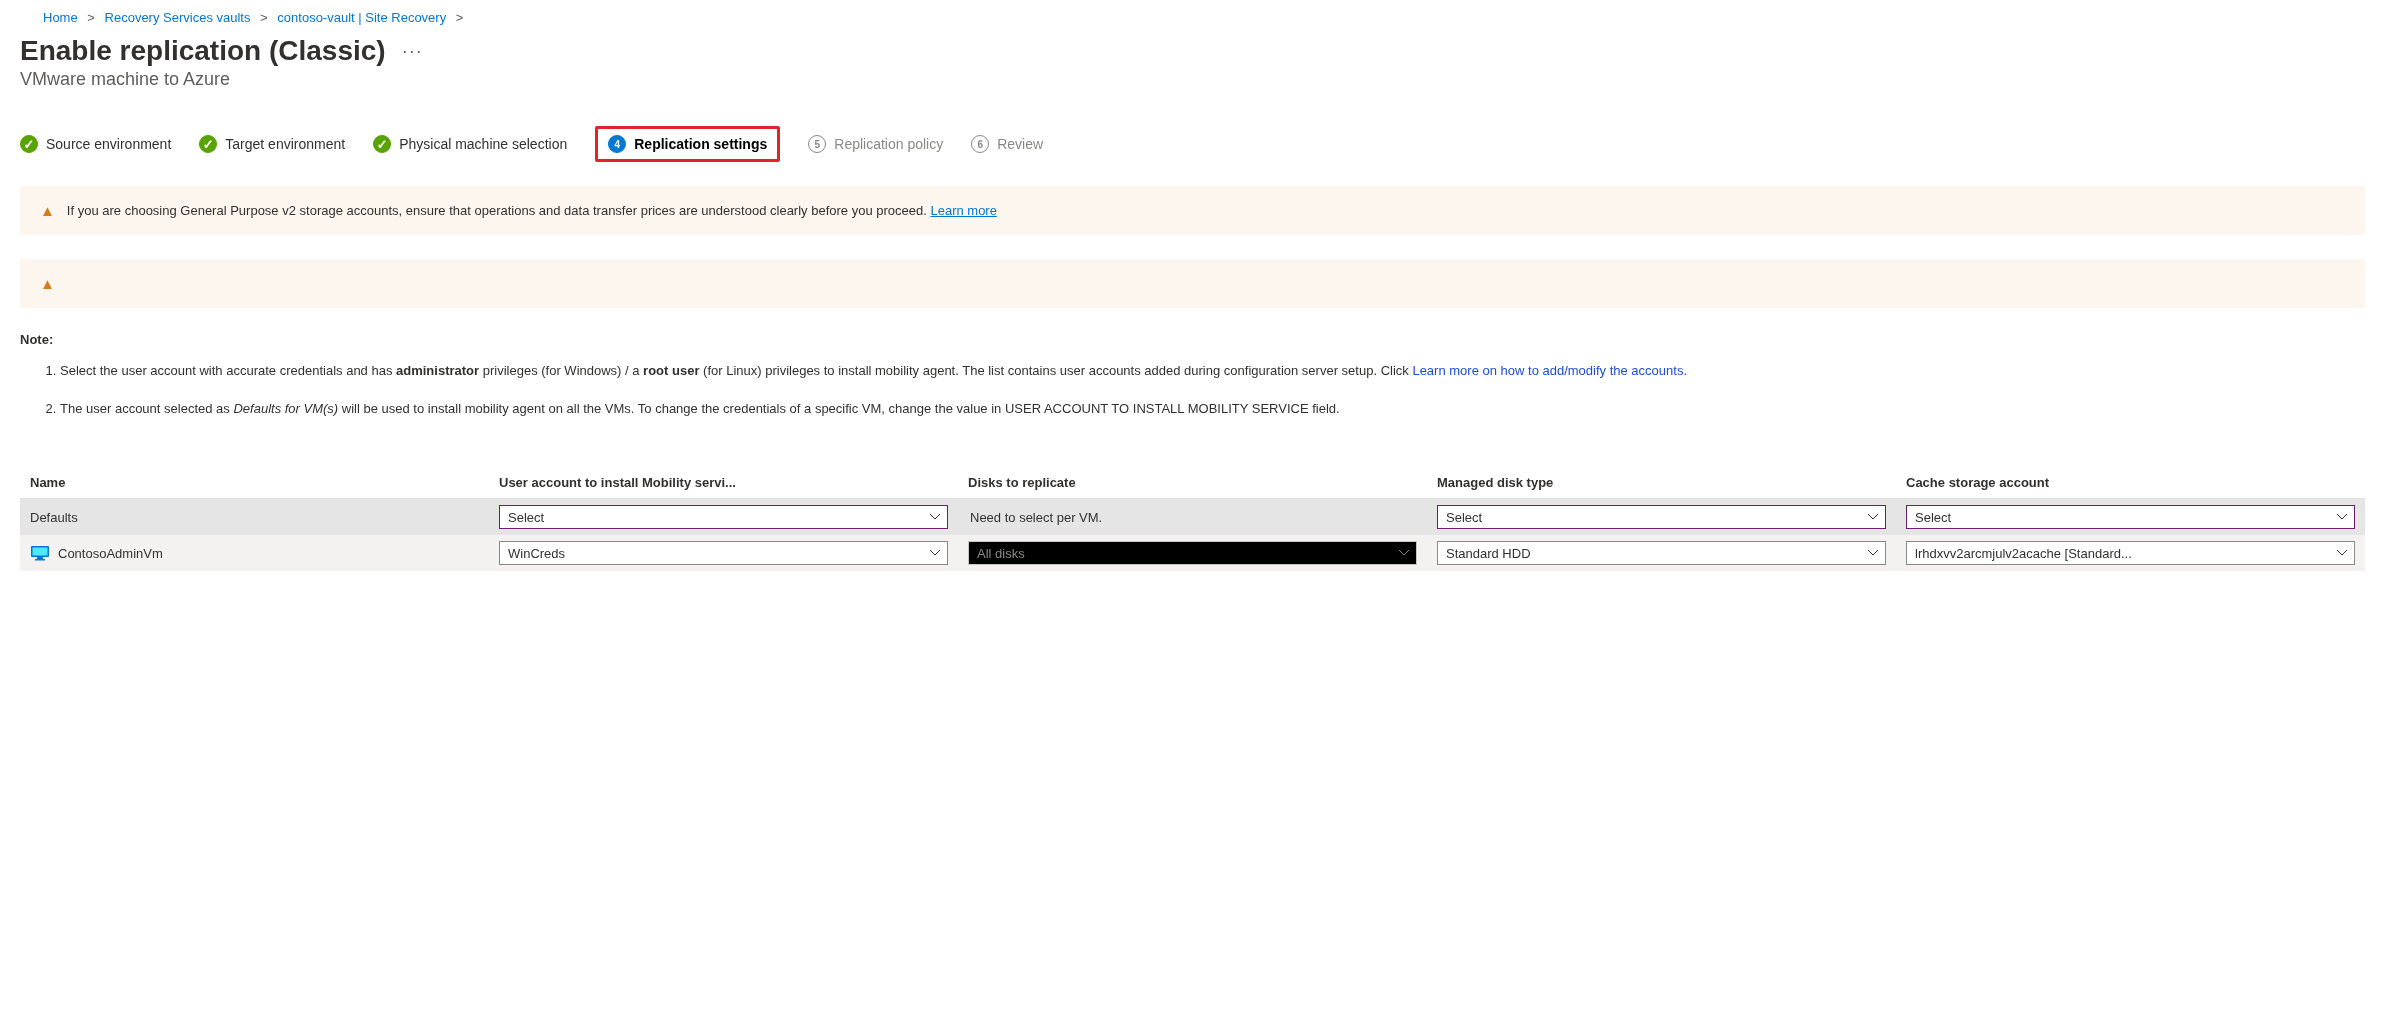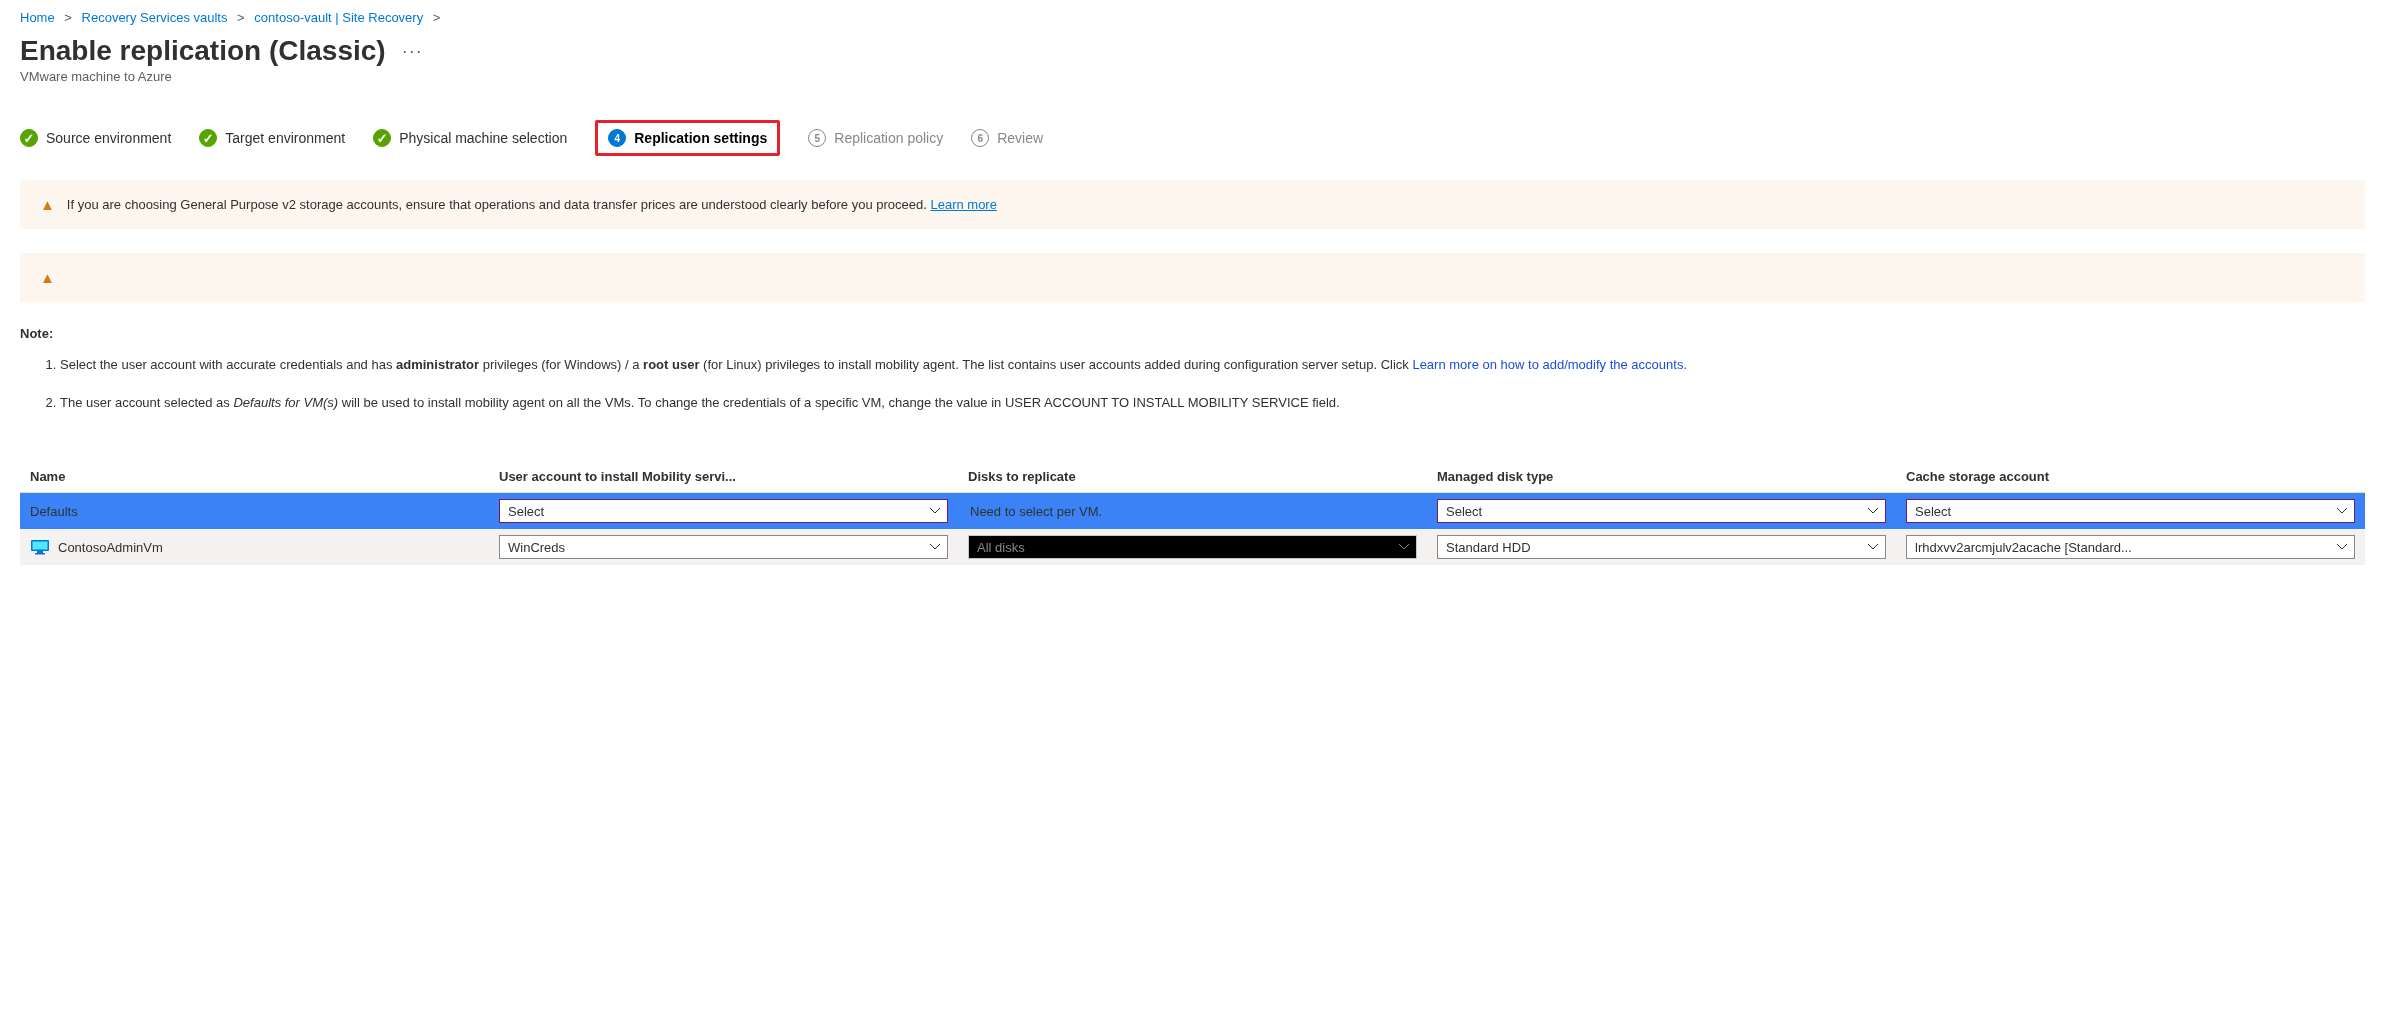--- a/index.html
+++ b/index.html
@@ -7,27 +7,28 @@
     margin: 0;
     padding: 0 20px 20px 20px;
     font-family: "Segoe UI", -apple-system, BlinkMacSystemFont, sans-serif;
     font-size: 13px;
     color: #323130;
     background: #fff;
   }
   .breadcrumb {
     padding: 10px 0 4px 0;
     font-size: 13px;
+    margin-left: 23px;
   }
   .breadcrumb a { color: #0078d4; text-decoration: none; cursor: pointer; }
   .breadcrumb .sep { color: #605e5c; margin: 0 6px; }
   .page-title-row { display: flex; align-items: center; gap: 16px; margin-top: 6px;}
   .page-title { font-size: 28px; font-weight: 600; margin: 0; }
   .more-icon { color: #605e5c; font-size: 18px; cursor: pointer; letter-spacing: 1px;}
-  .subtitle { color: #605e5c; font-size: 13px; margin-top: 2px; margin-bottom: 30px;}
+  .subtitle { color: #605e5c; font-size: 18px; margin-top: 2px; margin-bottom: 30px;}
   .steps { display: flex; align-items: center; gap: 28px; padding: 6px 0 24px 0; flex-wrap: wrap;}
   .step { display: inline-flex; align-items: center; gap: 8px; font-size: 14px; cursor: pointer; }
   .step .circle {
     width: 18px; height: 18px; border-radius: 50%;
     display: inline-flex; align-items: center; justify-content: center;
     font-size: 10px; font-weight: 600;
     border: 1px solid #8a8886; color: #8a8886; background: #fff;
   }
   .step.done .circle { background: #57a300; border-color: #57a300; color: #fff; font-size: 13px; }
   .step.current .circle { background: #0078d4; border-color: #0078d4; color: #fff; }
@@ -50,21 +51,21 @@
   ol.notes li { font-size: 13px; line-height: 1.55; margin-bottom: 18px; }
   ol.notes li b { font-weight: 600; }
   ol.notes li i { font-style: italic; }
   ol.notes li a { color: #1d4ed8; text-decoration: none; cursor: pointer; }
   table.grid { width: 100%; border-collapse: collapse; font-size: 13px; table-layout: fixed; }
   table.grid th {
     text-align: left; font-weight: 700; padding: 8px 10px;
     border-bottom: 1px solid #e1dfdd; white-space: nowrap; overflow: hidden; text-overflow: ellipsis;
   }
   table.grid td { padding: 6px 10px; vertical-align: middle; }
-  table.grid tr.row-white { background: #3b82f6; }
+  table.grid tr.row-white { background: #e5e5e5; }
   table.grid tr.row-grey { background: #f3f2f1; }
   .name-cell { display: flex; align-items: center; gap: 8px; }
   .vm-icon { width: 20px; height: 16px; flex-shrink: 0; }
   .dropdown {
     display: flex; align-items: center; justify-content: space-between;
     border: 1px solid #701a75; background: #fff; height: 24px;
     padding: 0 6px 0 8px; font-size: 13px; cursor: pointer;
     width: 100%;
   }
   .dropdown.filled { border-color: #8a8886; }

